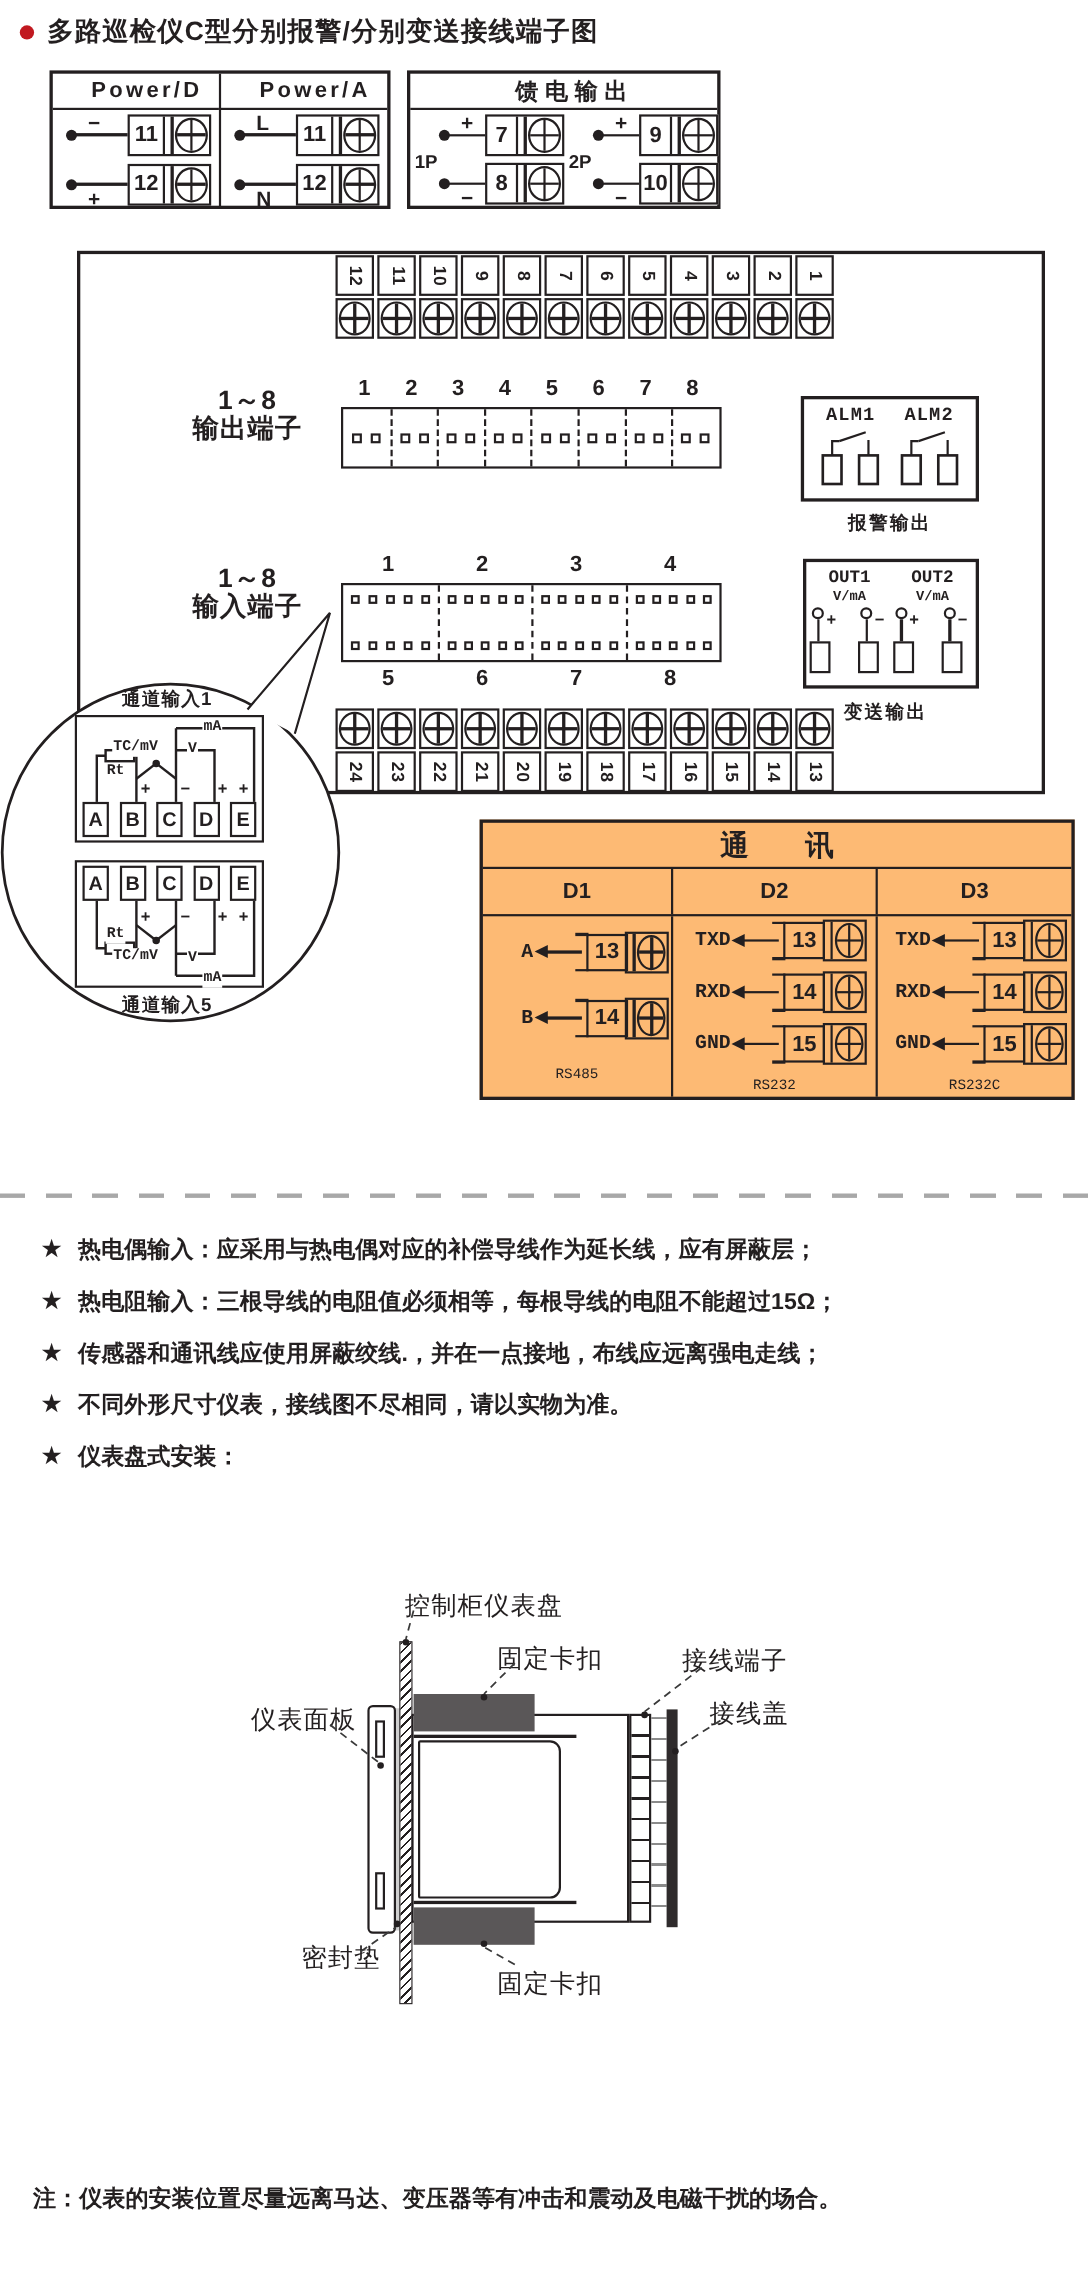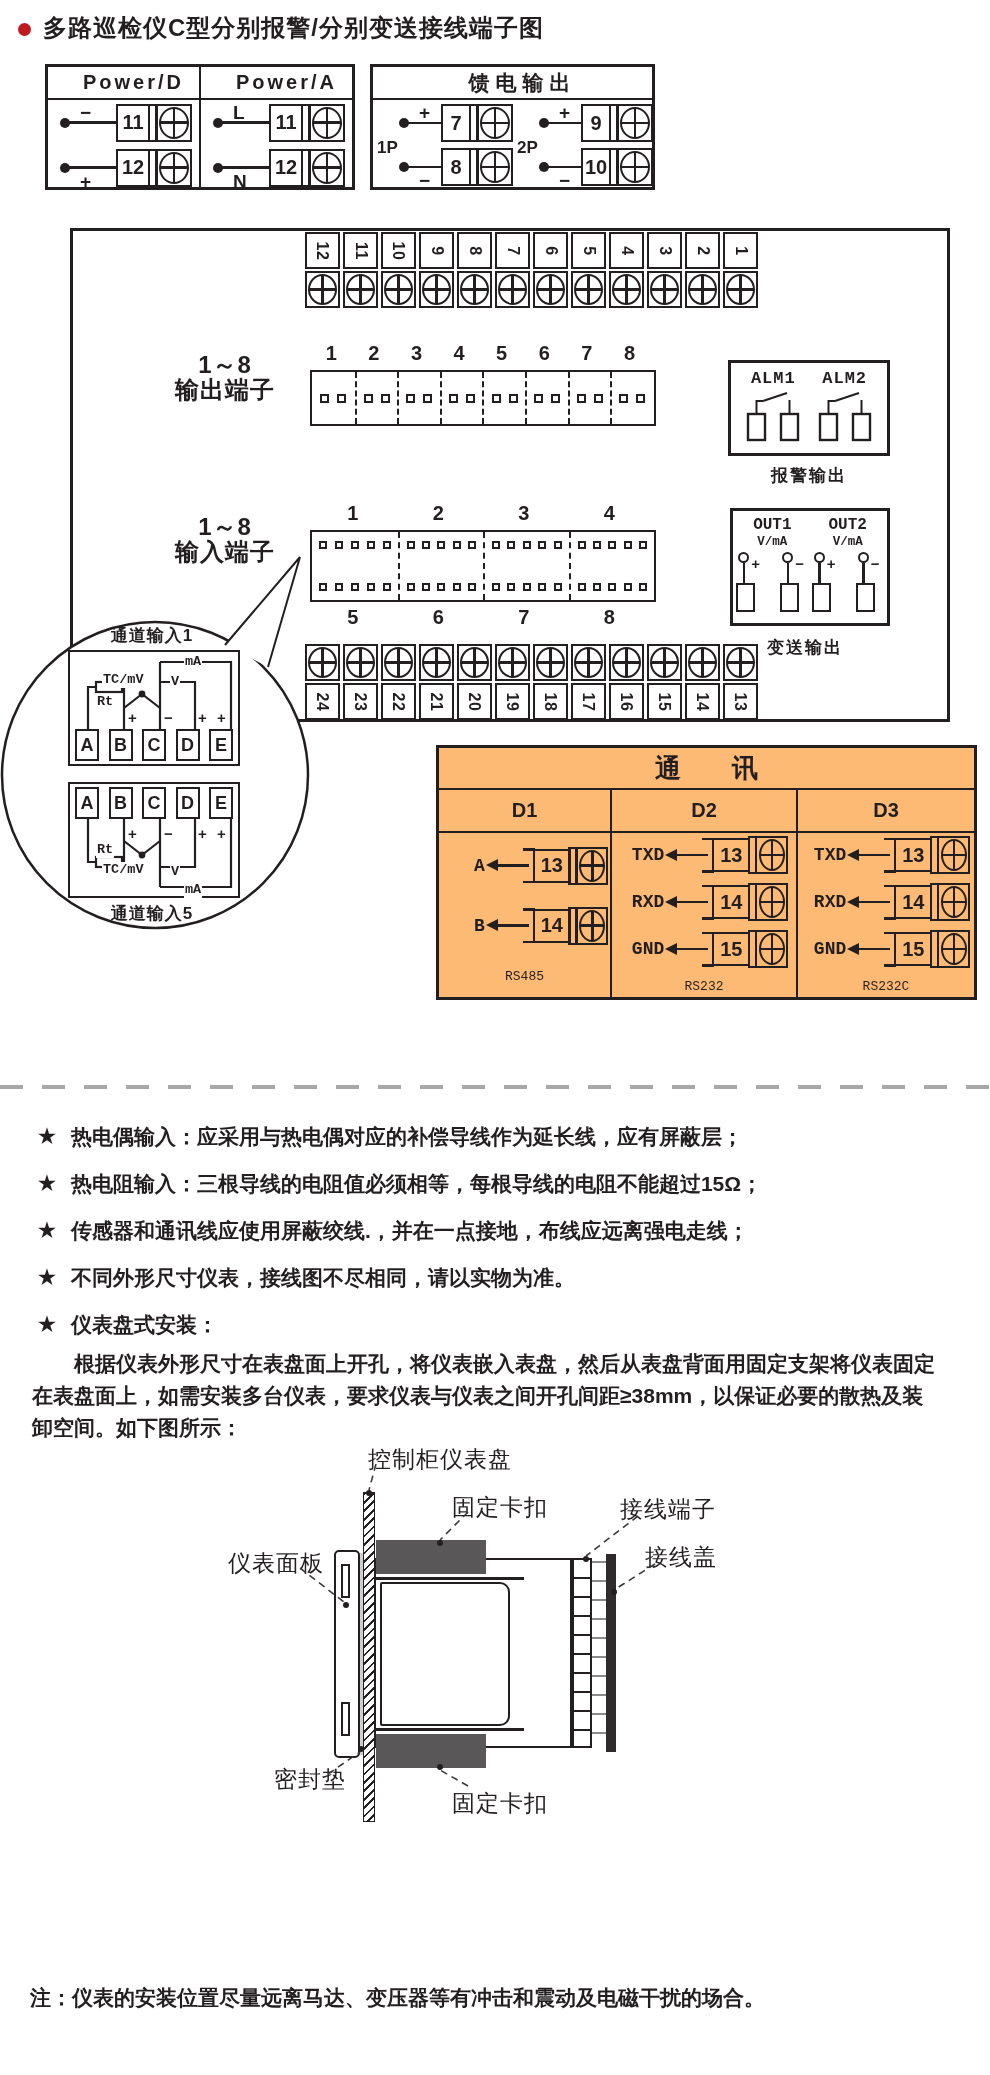--- a/index.html
+++ b/index.html
@@ -861,21 +861,20 @@
       <div class="bullet">
         <span class="star">★</span>
         <span>不同外形尺寸仪表，接线图不尽相同，请以实物为准。</span>
       </div>
       <div class="bullet">
         <span class="star">★</span>
         <span>仪表盘式安装：</span>
       </div>
     </div>
 
-  <div class="para">根据仪表外形尺寸在表盘面上开孔，将仪表嵌入表盘，然后从表盘背面用固定支架将仪表固定在表盘面上，如需安装多台仪表，要求仪表与仪表之间开孔间距≥38mm，以保证必要的散热及装卸空间。如下图所示：</div>
 
   <div class="ilabel" style="left:368px;top:1444px;">控制柜仪表盘</div>
   <div class="ilabel" style="left:452px;top:1492px;">固定卡扣</div>
   <div class="ilabel" style="left:620px;top:1494px;">接线端子</div>
   <div class="ilabel" style="left:645px;top:1542px;">接线盖</div>
   <div class="ilabel" style="left:228px;top:1548px;">仪表面板</div>
   <div class="ilabel" style="left:274px;top:1764px;">密封垫</div>
   <div class="ilabel" style="left:452px;top:1788px;">固定卡扣</div>
 
   <div class="ibody"></div>

